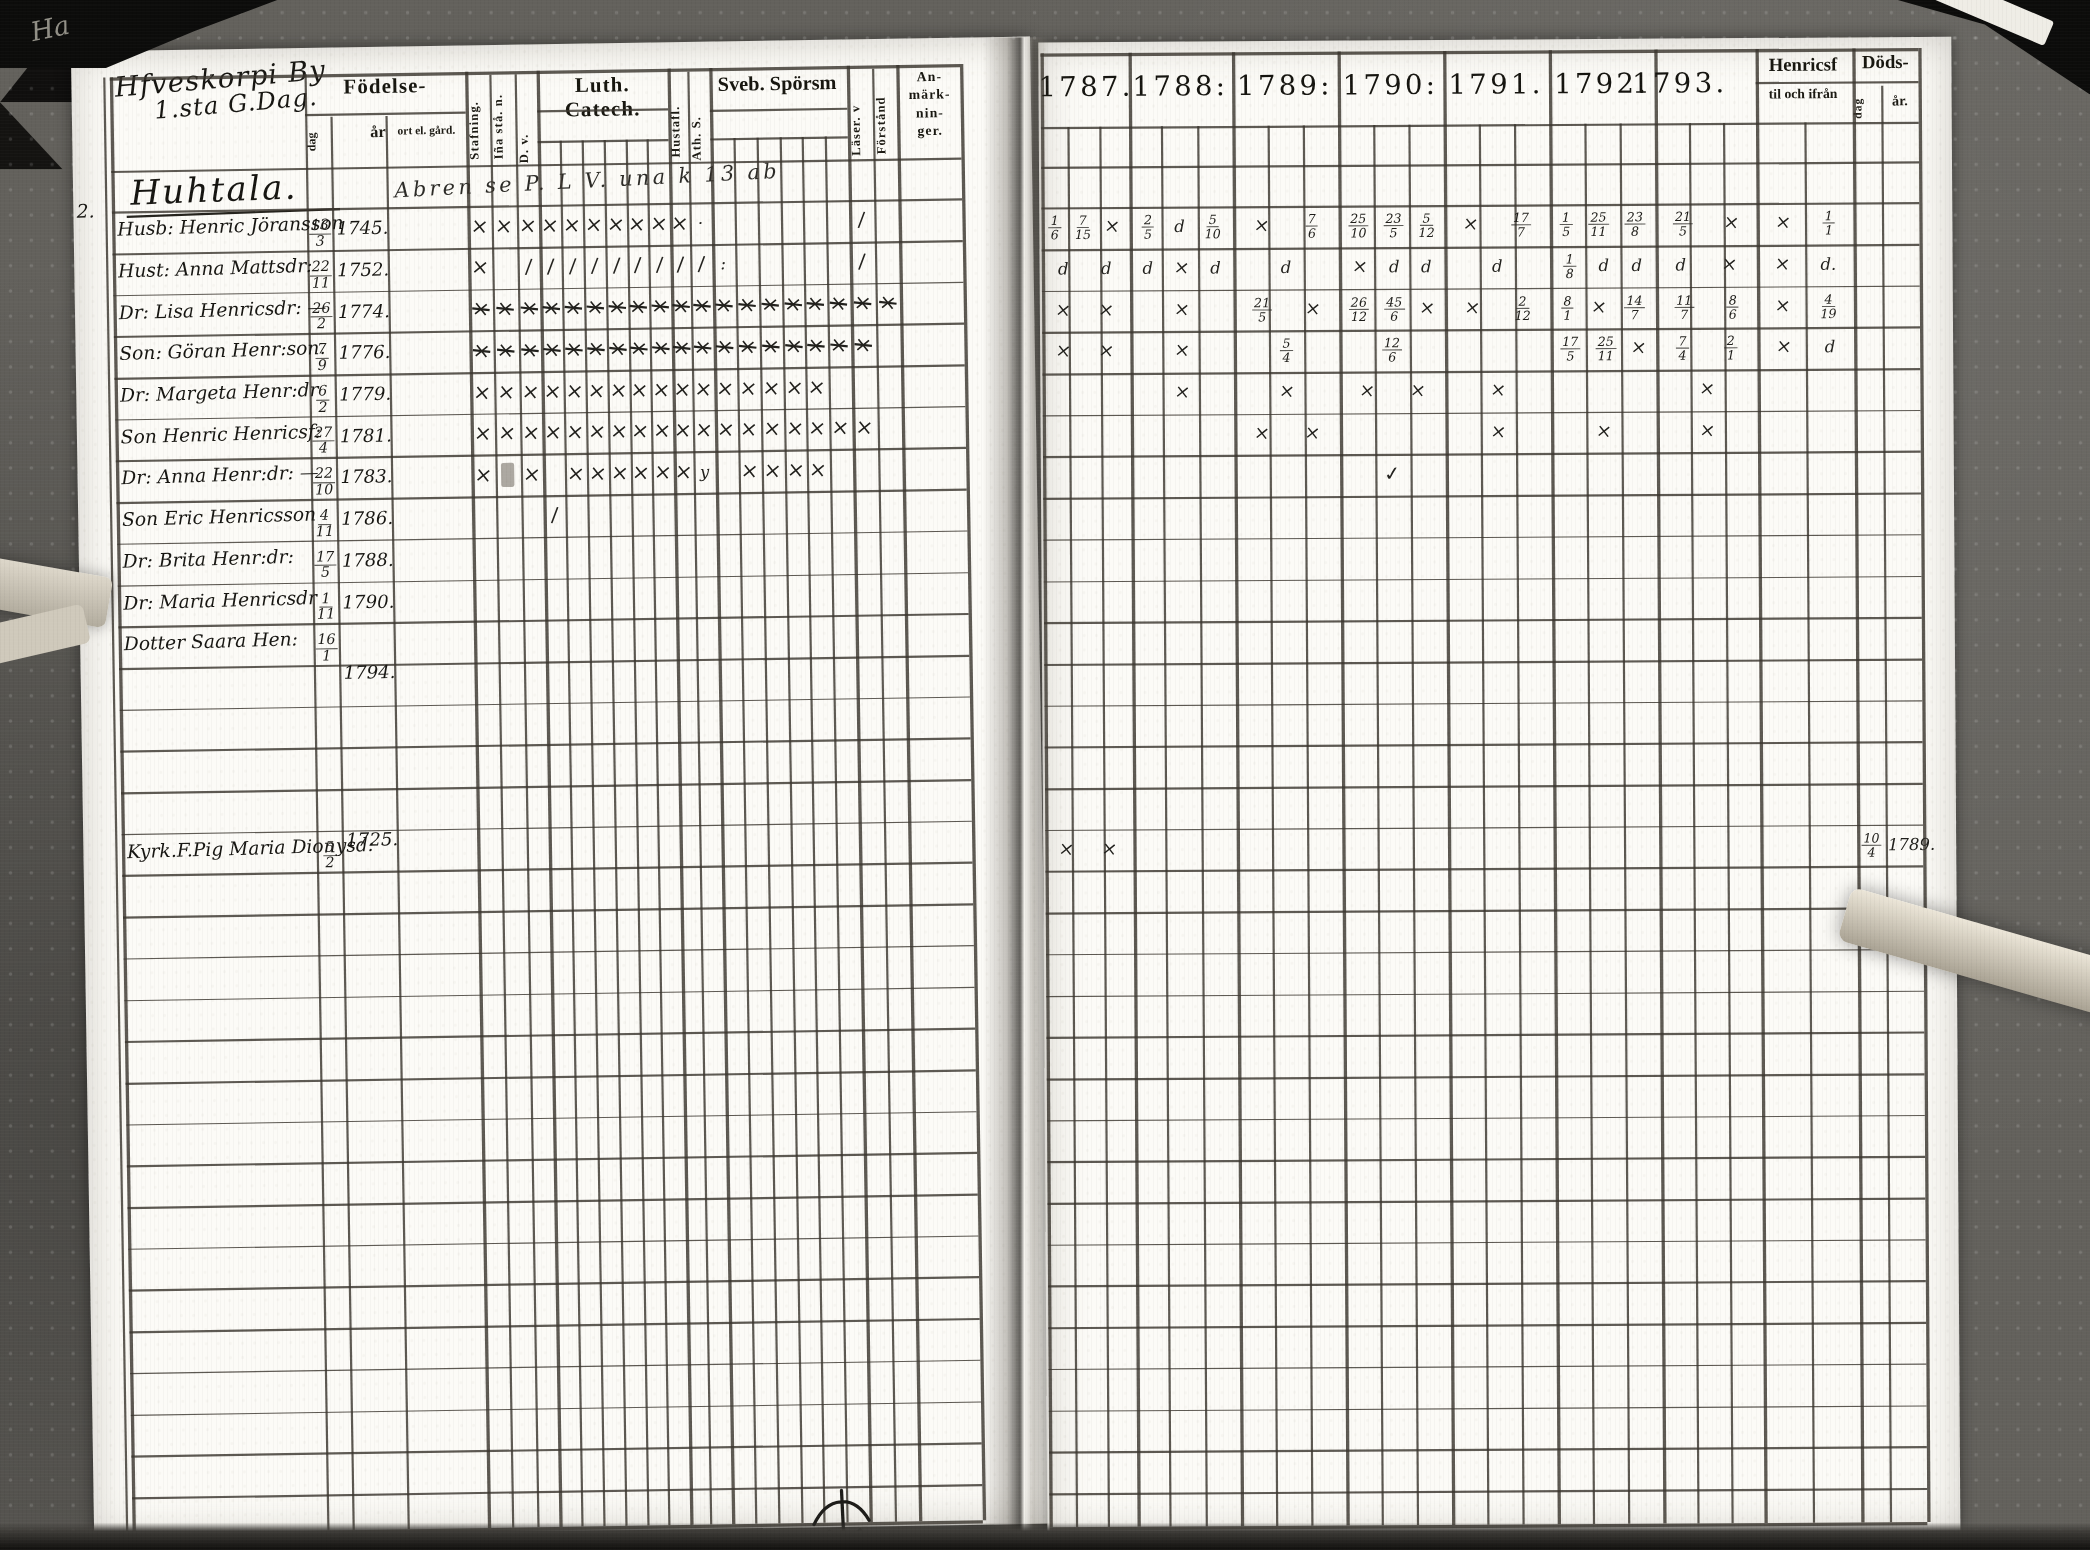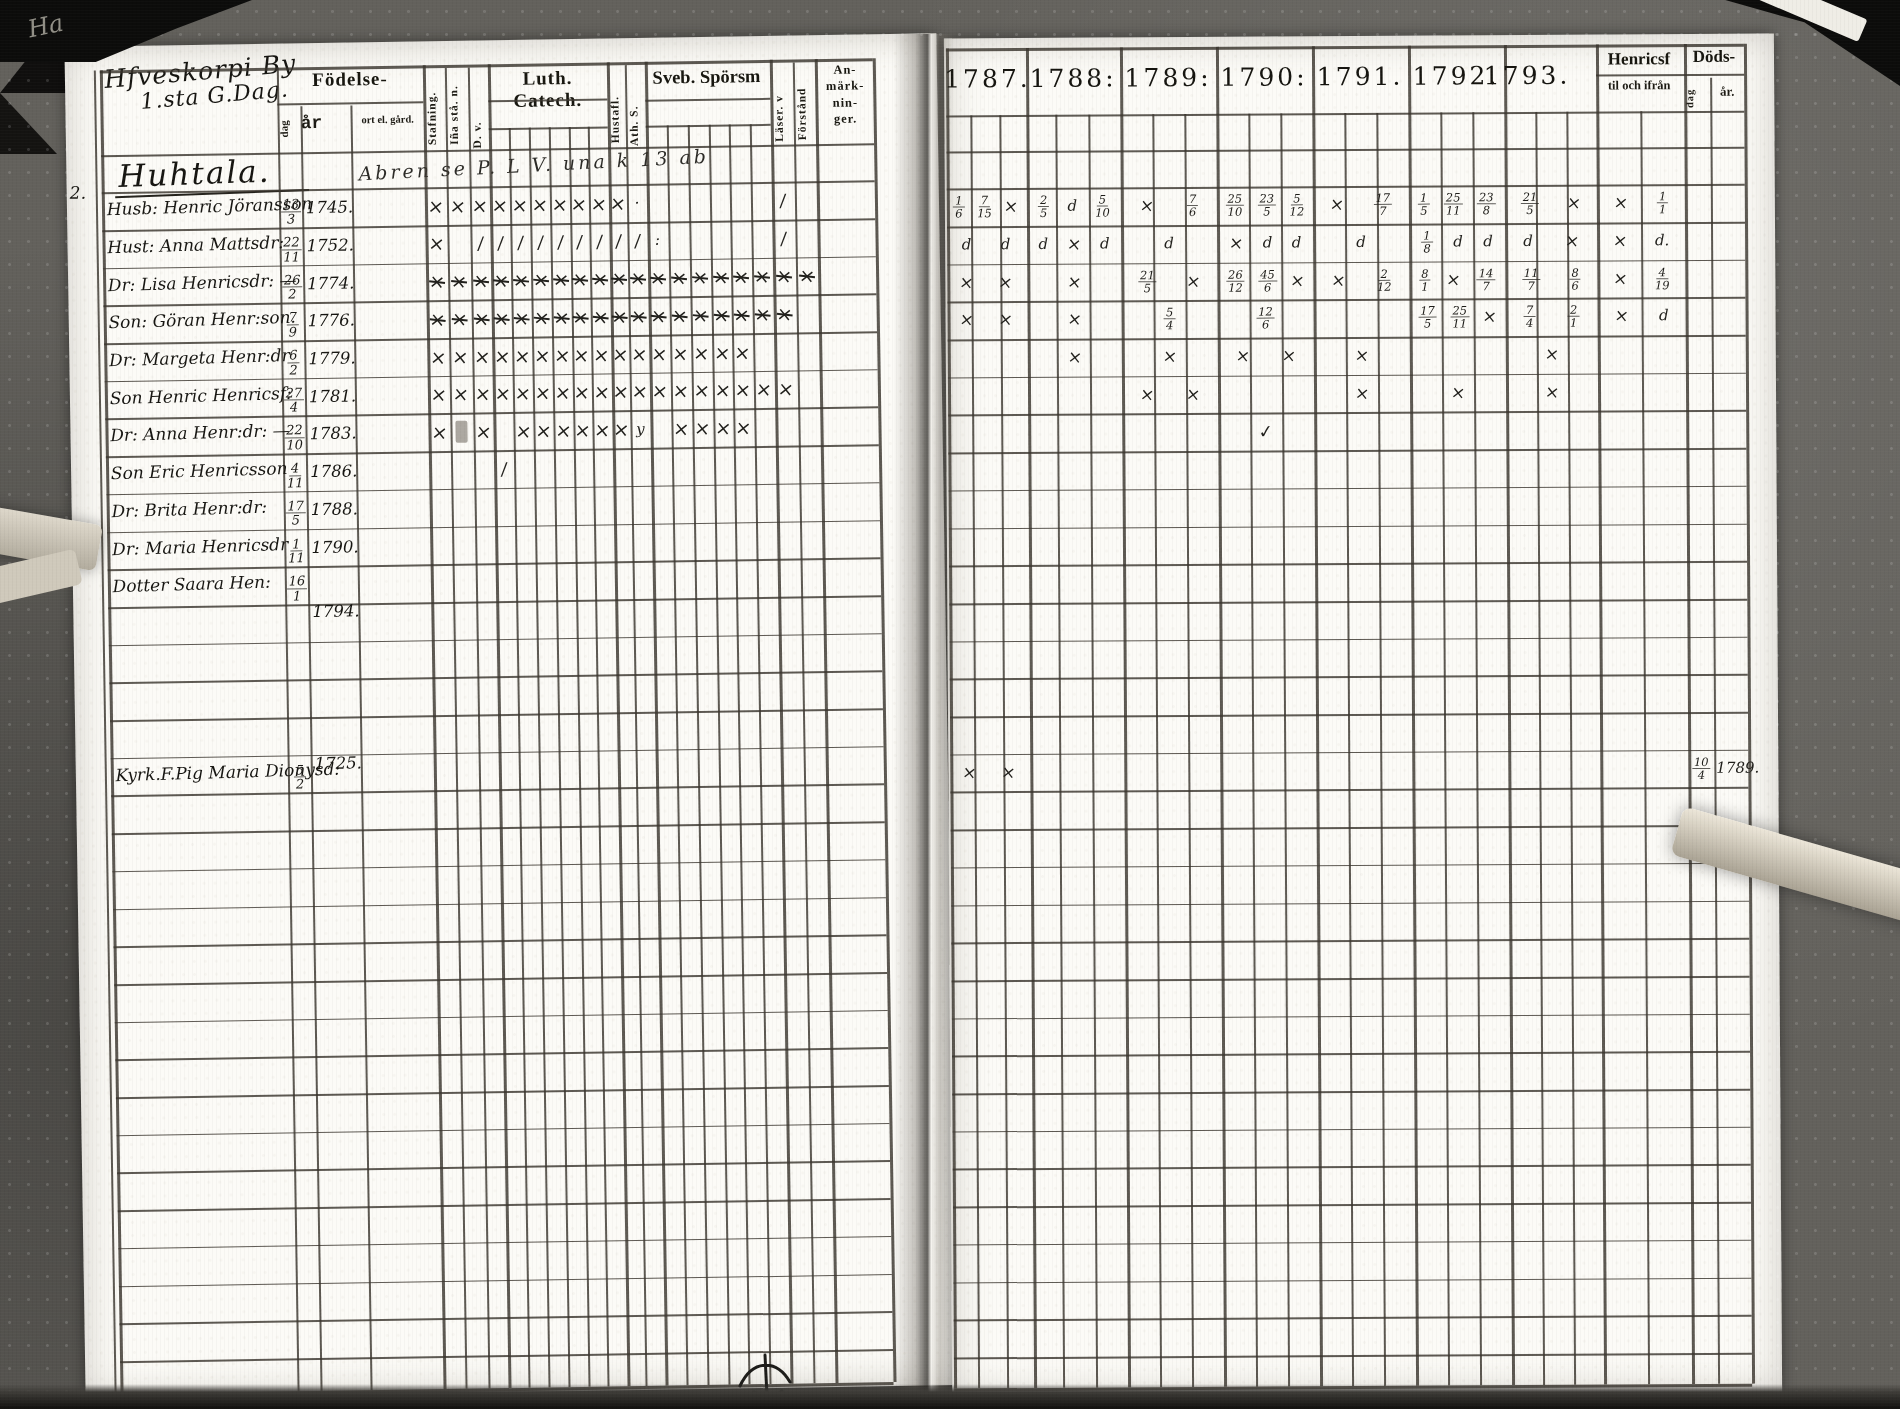--- a/index.html
+++ b/index.html
@@ -98,21 +98,21 @@
     box-shadow:0 0 14px rgba(0,0,0,.35);}
   .clip-left2{position:absolute;left:-24px;top:560px;width:104px;height:36px;z-index:6;
     background:#cfc9bb;transform:rotate(-13deg);border-radius:6px;}
   .corner-scribble{position:absolute;left:28px;top:12px;z-index:6;color:#b4b1a7;
     font-size:24px;transform:rotate(-12deg);opacity:.8;}
   .inkblot{position:absolute;left:732px;top:1352px;z-index:4;}
   
   .h-fodelse{left:212px;top:26px;width:146px;font-size:19px;}
   .h-dag{left:212px;top:66px;width:23px;writing-mode:vertical-rl;transform:rotate(180deg);
      font-size:11px;text-align:center;height:38px;}
-  .h-ar{left:235px;top:70px;width:50px;text-align:left;font-size:18px;font-family:Liberation Mono, monospace;}
+  .h-ar{left:235px;top:70px;width:50px;text-align:right;font-size:15px;}
   .h-ort{left:283px;top:72px;width:78px;text-align:center;font-size:10.5px;}
   .h-v1{left:361px;top:26px;} .h-v2{left:383px;top:26px;} .h-v3{left:406px;top:30px;}
   .h-luth{left:423px;top:28px;width:119px;font-size:19px;}
   .h-v4{left:544px;top:27px;} .h-v5{left:563px;top:30px;}
   .h-sveb{left:578px;top:30px;width:127px;font-size:18.5px;letter-spacing:0;}
   .h-v6{left:708px;top:28px;} .h-v7{left:731px;top:27px;}
   .h-anm{left:752px;top:27px;width:56px;font-size:12.5px;line-height:1.3;text-align:center;}
   
   .ylabel{position:absolute;top:26px;text-align:center;font-family:"DejaVu Serif",serif;
      font-size:25px;color:#15140f;letter-spacing:3px;}

